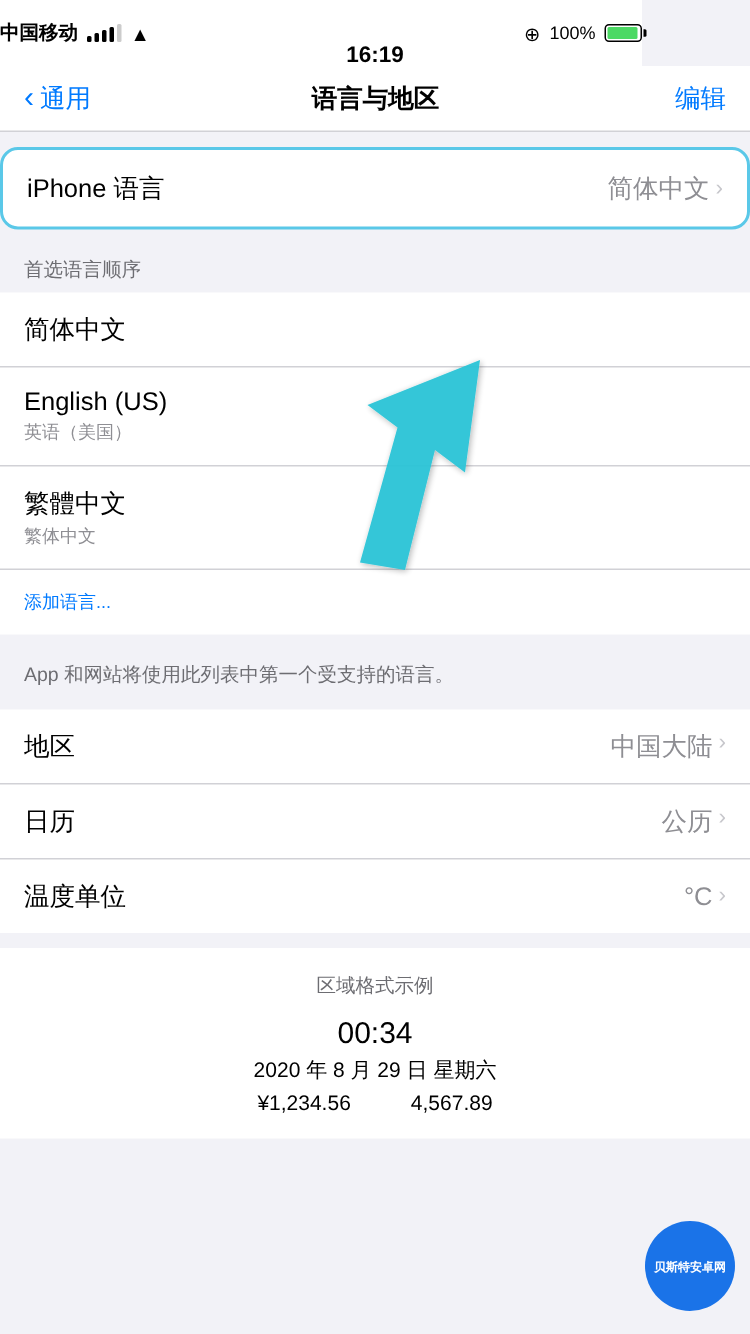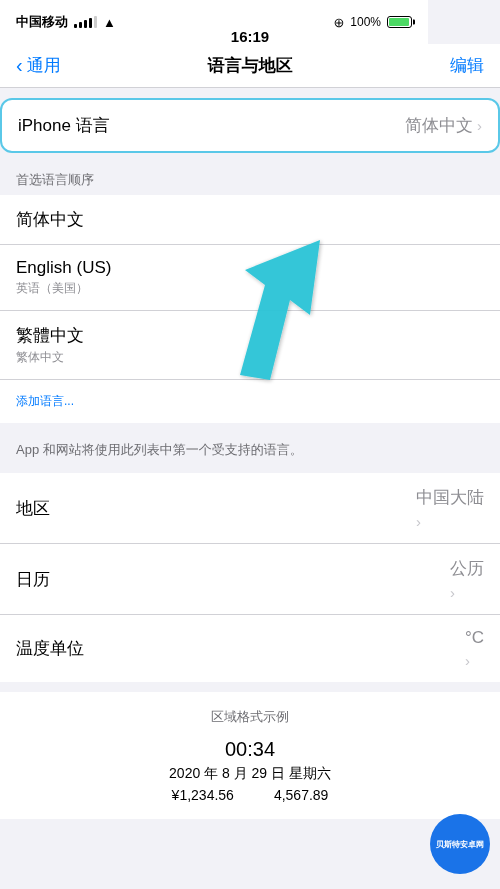--- a/index.html
+++ b/index.html
@@ -18,21 +18,21 @@
     }
 
     
     .status-bar {
       width: 428px;
       height: 44px;
       background: #fff;
       display: flex;
       align-items: center;
       justify-content: space-between;
-      padding: 0 16px;
+      padding: 0 0;
     }
 
     .status-left {
       display: flex;
       align-items: center;
       gap: 6px;
       font-size: 13px;
       font-weight: 600;
     }
 
@@ -214,21 +214,20 @@
     .row-sub {
       font-size: 12px;
       color: #8e8e93;
       margin-top: 2px;
     }
 
     .row-right {
       display: flex;
       align-items: flex-start;
       gap: 4px;
-      flex-direction: column;
     }
 
     .row-value {
       font-size: 17px;
       color: #8e8e93;
     }
 
     
     .add-lang-row {
       padding: 13px 16px;

